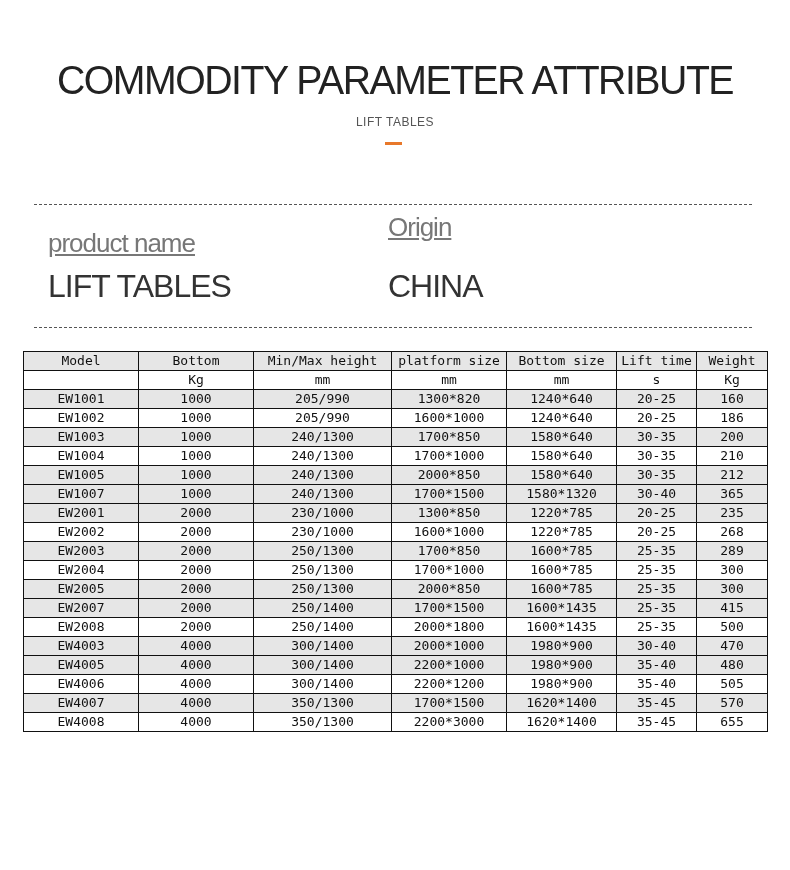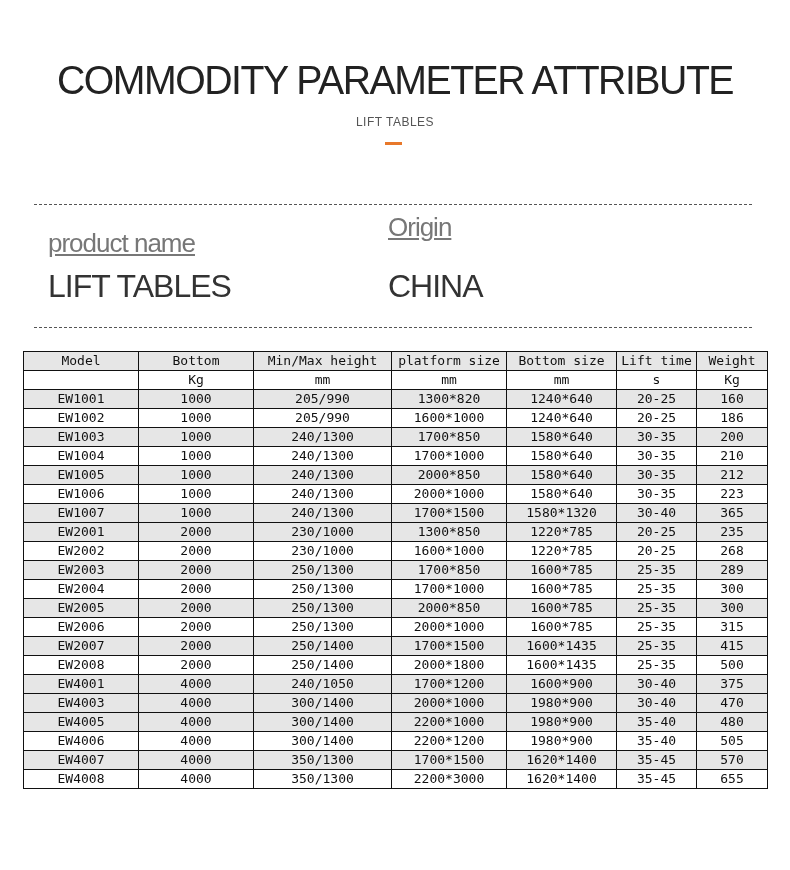--- a/index.html
+++ b/index.html
@@ -98,29 +98,20 @@
       </tr>
       <tr class="shade">
         <td>EW1005</td>
         <td>1000</td>
         <td>240/1300</td>
         <td>2000*850</td>
         <td>1580*640</td>
         <td>30-35</td>
         <td>212</td>
       </tr>
-      <tr class="white">
-        <td>EW1006</td>
-        <td>1000</td>
-        <td>240/1300</td>
-        <td>2000*1000</td>
-        <td>1580*640</td>
-        <td>30-35</td>
-        <td>223</td>
-      </tr>
       <tr class="shade">
         <td>EW1007</td>
         <td>1000</td>
         <td>240/1300</td>
         <td>1700*1500</td>
         <td>1580*1320</td>
         <td>30-40</td>
         <td>365</td>
       </tr>
       <tr class="shade">
@@ -161,55 +152,37 @@
       </tr>
       <tr class="shade">
         <td>EW2005</td>
         <td>2000</td>
         <td>250/1300</td>
         <td>2000*850</td>
         <td>1600*785</td>
         <td>25-35</td>
         <td>300</td>
       </tr>
-      <tr class="white">
-        <td>EW2006</td>
-        <td>2000</td>
-        <td>250/1300</td>
-        <td>2000*1000</td>
-        <td>1600*785</td>
-        <td>25-35</td>
-        <td>315</td>
-      </tr>
       <tr class="shade">
         <td>EW2007</td>
         <td>2000</td>
         <td>250/1400</td>
         <td>1700*1500</td>
         <td>1600*1435</td>
         <td>25-35</td>
         <td>415</td>
       </tr>
       <tr class="white">
         <td>EW2008</td>
         <td>2000</td>
         <td>250/1400</td>
         <td>2000*1800</td>
         <td>1600*1435</td>
         <td>25-35</td>
         <td>500</td>
-      </tr>
-      <tr class="shade">
-        <td>EW4001</td>
-        <td>4000</td>
-        <td>240/1050</td>
-        <td>1700*1200</td>
-        <td>1600*900</td>
-        <td>30-40</td>
-        <td>375</td>
       </tr>
       <tr class="shade">
         <td>EW4003</td>
         <td>4000</td>
         <td>300/1400</td>
         <td>2000*1000</td>
         <td>1980*900</td>
         <td>30-40</td>
         <td>470</td>
       </tr>

